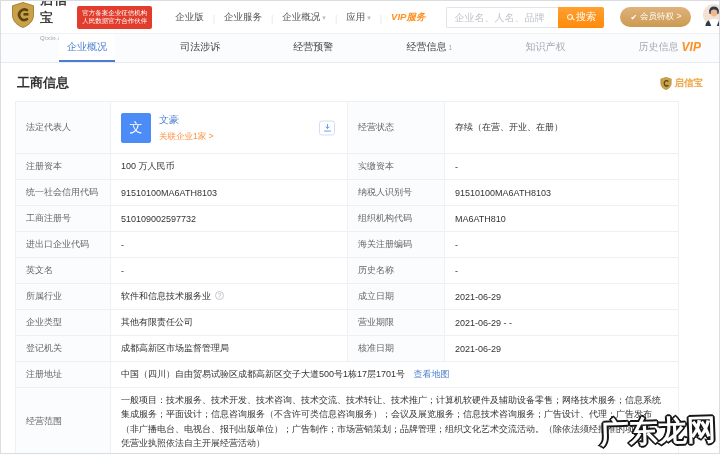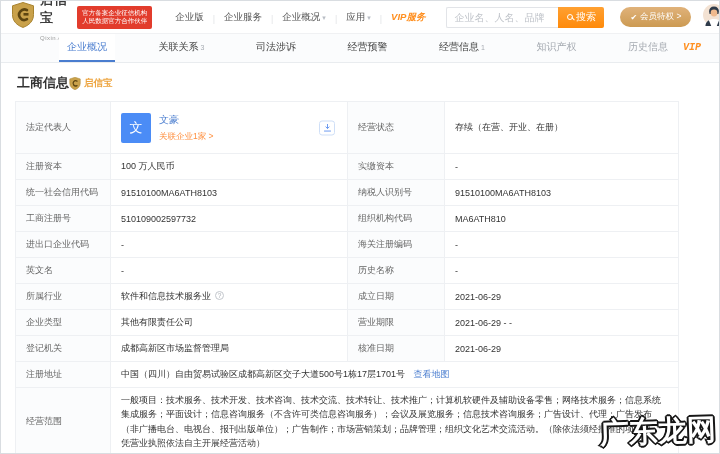--- a/index.html
+++ b/index.html
@@ -39,24 +39,24 @@
   .avatar-wrap { position:relative; margin-left:12px; cursor:pointer; }
 
   
   .tabsrow { height:29px; background:#fbfcfd; border-bottom:1px solid #e9ecef;
              display:flex; justify-content:space-between; align-items:stretch; padding:0 10px 0 58px; }
   .tab { display:flex; align-items:center; font-size:10px; color:#444; padding:0 8px; cursor:pointer;
          border-bottom:2px solid transparent; white-space:nowrap; }
   .tab sup { font-size:7px; color:#a5aab1; margin-left:2px; }
   .tab.active { color:#4a7dcf; background:#fff; border-bottom-color:#4a7dcf; }
   .tab.muted { color:#a5aab1; }
-  .tab .vip-tag { font-size:10px; color:#ff8f1f; font-weight:bold; font-style:italic; margin-left:15px;font-family:Liberation Mono, monospace; }
-
-  
-  .section-header { display:flex; align-items:center; padding:11px 16px 9px; }
+  .tab .vip-tag { font-size:12px; color:#ff8f1f; font-weight:bold; font-style:italic; margin-left:3px; }
+
+  
+  .section-header { display:flex; justify-content:space-between; align-items:center; padding:11px 16px 9px; }
   .section-title { font-size:13px; font-weight:bold; color:#333; }
   .section-brand { display:flex; align-items:center; gap:3px; font-size:9.5px; color:#eda33c; font-weight:bold; }
 
   
   table.info { width:664px; margin:0 14px; border-collapse:collapse; table-layout:fixed; }
   table.info th, table.info td { border:1px solid #eef0f3; font-size:9px; font-weight:normal;
         text-align:left; padding:5px 10px; vertical-align:middle; color:#333; }
   table.info th { width:95px; background:#fbfcfd; color:#666; }
   table.info td.v1 { width:237px; }
   table.info th.r { width:97px; }
@@ -139,24 +139,20 @@
       </svg>
       
     </div>
   </div>
 
   <div class="tabsrow">
     <span class="tab active">
         <span>企业概况</span>
       </span>
     <span class="tab">
-        <span>关联关系</span>
-        <sup>3</sup>
-      </span>
-    <span class="tab">
         <span>司法涉诉</span>
       </span>
     <span class="tab">
         <span>经营预警</span>
       </span>
     <span class="tab">
         <span>经营信息</span>
         <sup>1</sup>
       </span>
     <span class="tab muted">

